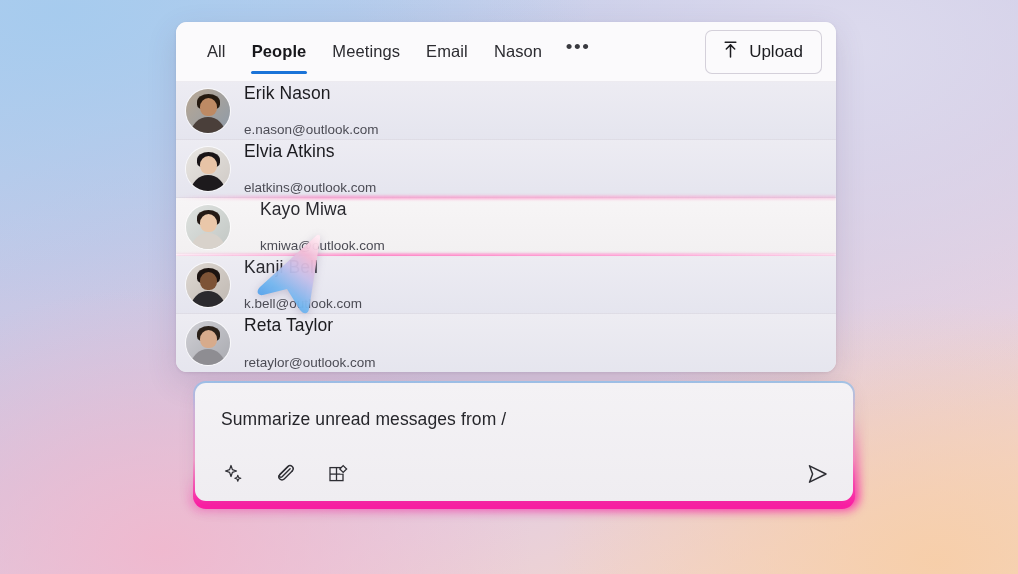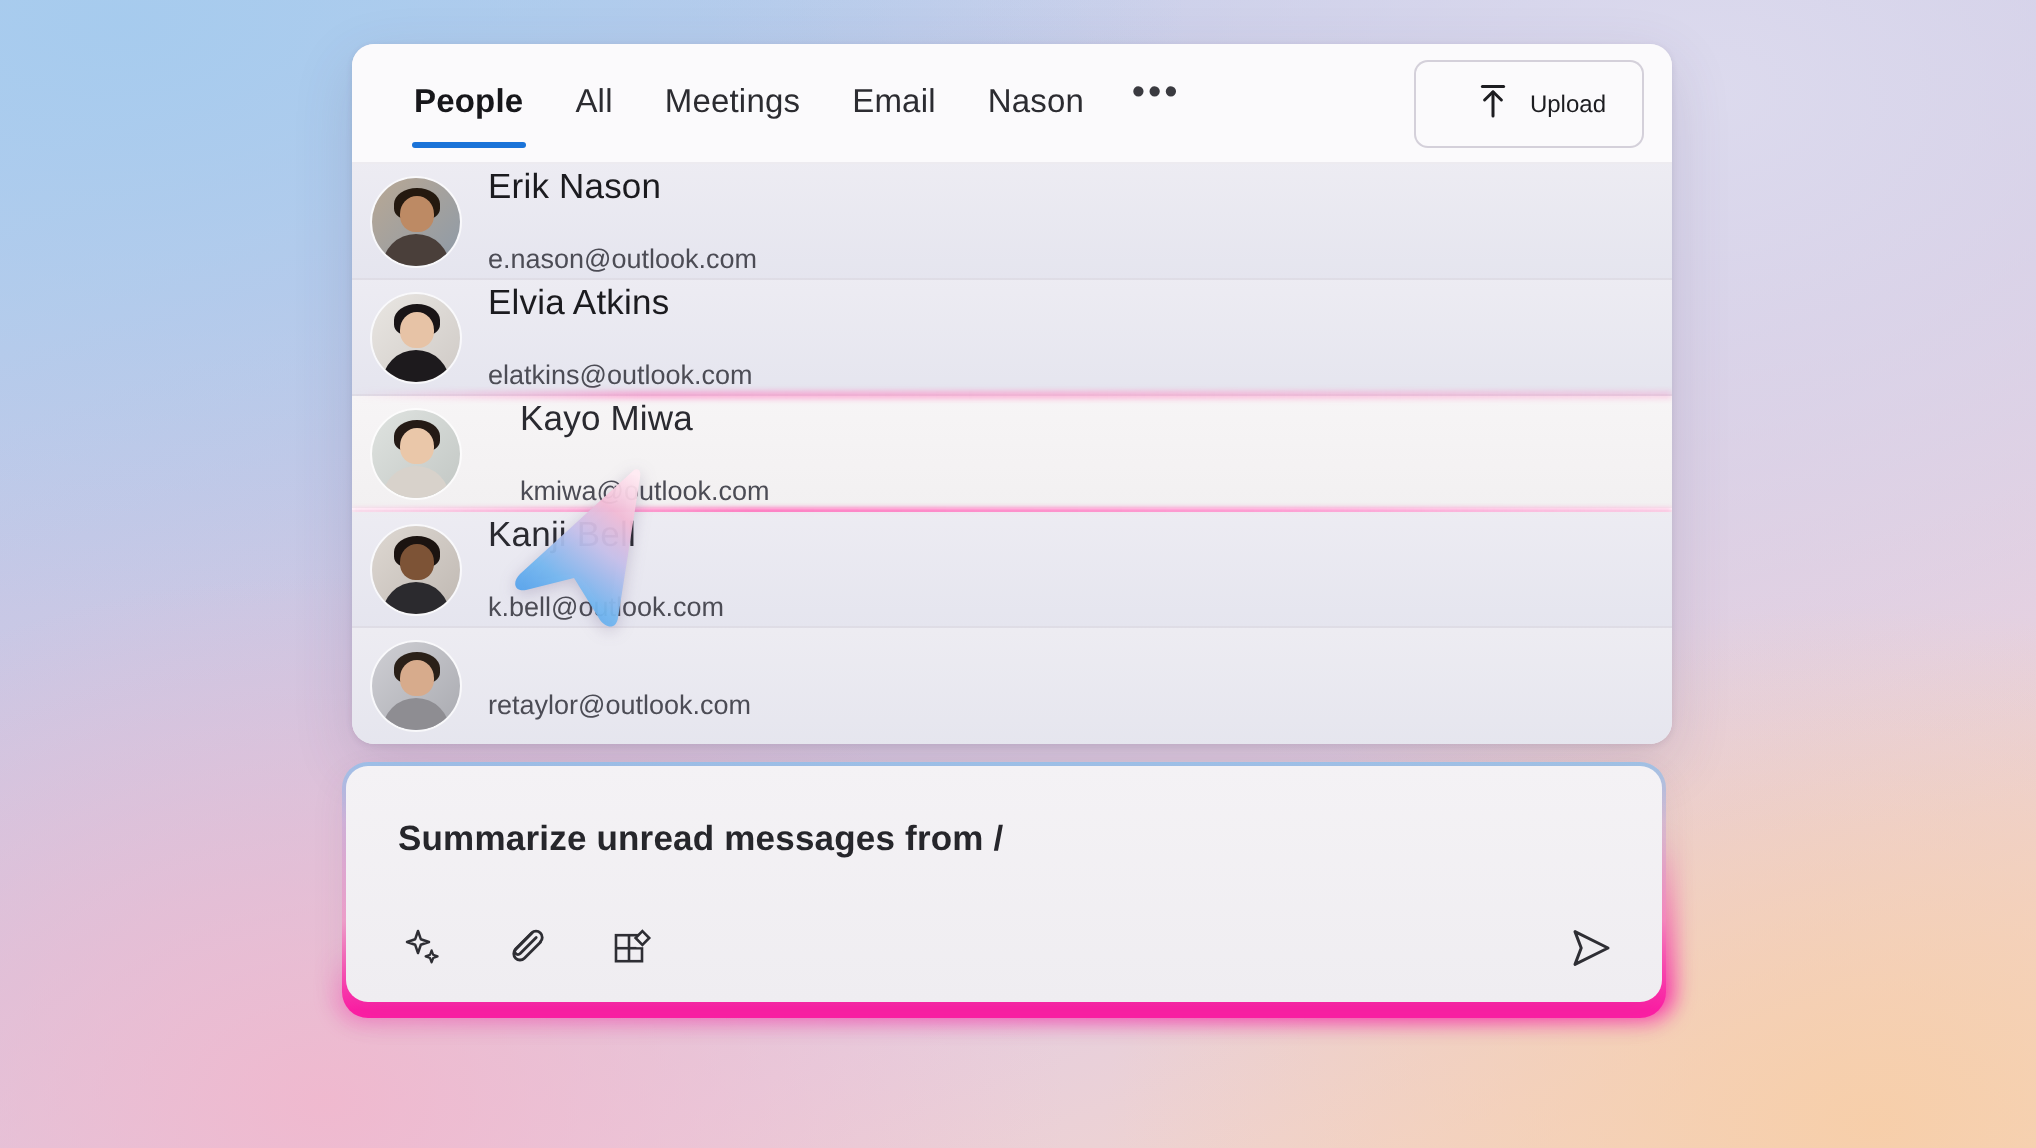--- a/index.html
+++ b/index.html
@@ -82,25 +82,25 @@
     line-height: 10px;
     padding-bottom: 9px;
   }
 
   .upload-btn {
     margin-left: auto;
     display: flex;
     align-items: center;
     gap: 10px;
     height: 44px;
-    padding: 0 18px 0 30px;
+    padding: 0 18px 0 16px;
     border: 1px solid rgba(110,100,130,0.28);
     border-radius: 7px;
     background: #fbfafc;
-    font-size: 12px;
+    font-size: 17px;
     color: #1d1d21;
     cursor: pointer;
   }
 
   .rows { position: relative; }
 
   .row {
     position: relative;
     display: flex;
     align-items: center;
@@ -176,25 +176,24 @@
 
   .person { margin-left: 14px; line-height: 1.18; }
   .pname { font-size: 17.5px; color: #1b1b1f; letter-spacing: .1px; }
   .pmail { font-size: 13.5px; color: #4c4c55; margin-top: 19px; }
 
   .row.obscured .pname { color: #2a2a30; }
 
   
   .composer-wrap {
     position: absolute;
-    left: 167px;
+    left: 189px;
     top: 381px;
     width: 670px;
     height: 130px;
-    font-weight: bold;
   }
   .composer-glow {
     position: absolute;
     inset: 0;
     border-radius: 14px;
     background: linear-gradient(175deg,
       rgba(150,190,240,0.0) 0%,
       rgba(255,120,195,0.0) 50%,
       rgba(255,40,170,0.95) 93%,
       rgba(255,70,180,0.8) 100%);
@@ -257,25 +256,25 @@
   }
 </style>
 </head>
 <body>
 
 <div id="root">
 
   <div class="panel">
 
     <div class="tabbar">
+      <div class="tab">
+          <span>All</span>
+        </div>
       <div class="tab active" style="--accent:#1a73d8">
           <span>People</span>
-        </div>
-      <div class="tab">
-          <span>All</span>
         </div>
       <div class="tab">
           <span>Meetings</span>
         </div>
       <div class="tab">
           <span>Email</span>
         </div>
       <div class="tab">
           <span>Nason</span>
         </div>
@@ -344,20 +343,21 @@
         </div>
       </div>
 
       <div class="row">
         <div class="avatar" style="--skin:#d7ab8c;--hair:#2a2018;--cloth:#8e8d92;background:linear-gradient(135deg,#cfcfd4,#a9aab0)">
           <span class="hair"></span>
           <span class="head"></span>
           <span class="body"></span>
         </div>
         <div class="person">
+          <div class="pname">Reta Taylor</div>
           <div class="pmail">retaylor@outlook.com</div>
         </div>
       </div>
 
     </div>
   </div>
 
   <div class="composer-wrap">
     <div class="composer-glow"></div>
     <div class="composer-glow2"></div>

